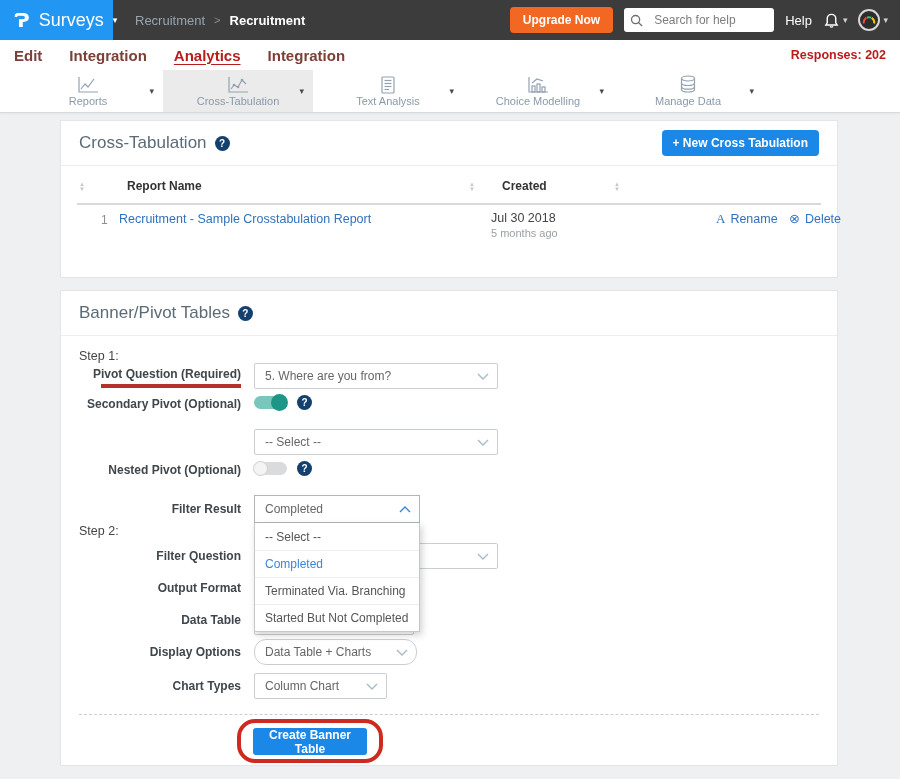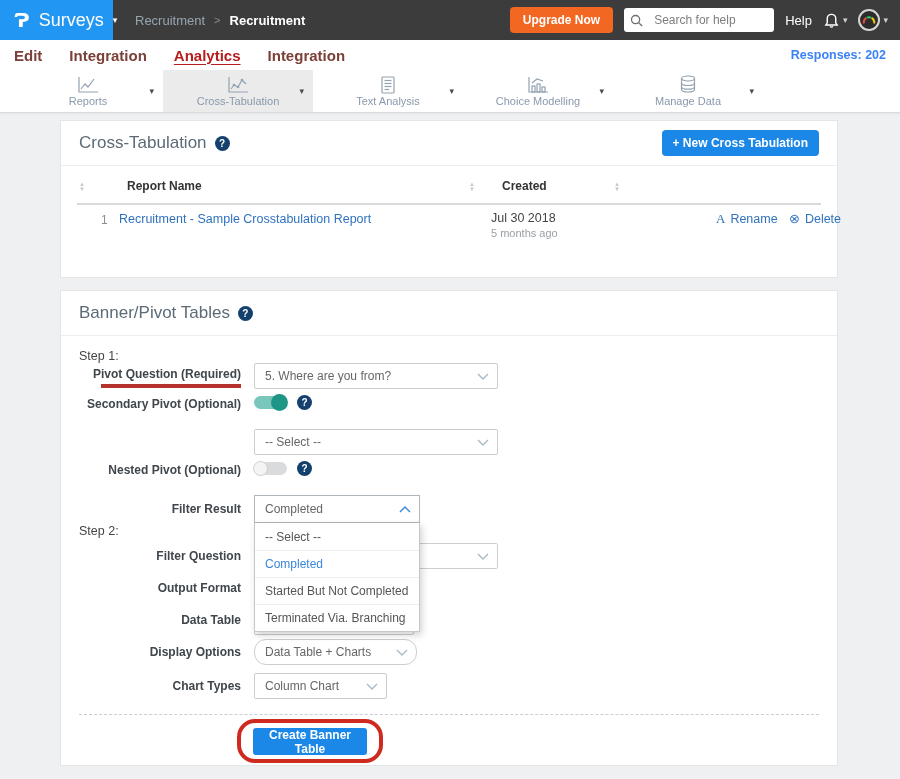--- a/index.html
+++ b/index.html
@@ -22,21 +22,21 @@
   .searchbox input { border:none; outline:none; flex:1; min-width:0; font-size:12px; color:#444; font-family:inherit;margin-left:7px; }
   .searchbox input::placeholder { color:#7d7d7d; }
   .help-label { color:#fff; font-size:13px; cursor:pointer; }
   .bell-wrap, .avatar-wrap { display:flex; align-items:center; gap:3px; color:#cfcfcf; cursor:pointer; }
   .avatar { width:22px; height:22px; border-radius:50%; background:#2c2c2c; border:2px solid #d6d6d6; display:flex; align-items:center; justify-content:center; }
 
   
   .tabs { position:absolute; top:40px; left:0; right:0; height:30px; background:#fff; display:flex; align-items:center; gap:27px; padding:0 14px; }
   .tab { font-size:15px; font-weight:bold; color:#7b4038; cursor:pointer; }
   .tab.active { color:#b91c1c; text-decoration:underline; text-underline-offset:3px; }
-  .responses { margin-left:auto; color:#3b82f6; font-weight:bold; font-size:12.5px; }
+  .responses { margin-left:auto; color:#b91c1c; font-weight:bold; font-size:12.5px; }
 
   
   .toolbar { position:absolute; top:70px; left:0; right:0; height:43px; background:#fff; border-bottom:1px solid #d8dbdd; box-shadow:0 1px 2px rgba(0,0,0,.05); display:flex; padding-left:13px; }
   .tool { width:150px; height:100%; position:relative; display:flex; flex-direction:column; align-items:center; justify-content:center; gap:1px; cursor:pointer; }
   .tool.active { background:#ebebeb; }
   .tool-label { font-size:11px; color:#8a99ab; }
   .tool-caret { position:absolute; right:9px; top:50%; transform:translateY(-50%); color:#4a4a4a; font-size:9px; }
   .tool svg { display:block; }
 
   
@@ -270,22 +270,22 @@
     <div class="combo">
       <div class="combo-head">
         <span>Completed</span>
         <svg class="chev" width="12" height="7" viewBox="0 0 12 7">
             <path d="M1 6l5-5 5 5" fill="none" stroke="#3a87d8" stroke-width="1.4"></path>
           </svg>
       </div>
       <div class="combo-list">
         <div class="opt">-- Select --</div>
         <div class="opt selected">Completed</div>
+        <div class="opt">Terminated Via. Branching</div>
         <div class="opt">Started But Not Completed</div>
-        <div class="opt">Terminated Via. Branching</div>
       </div>
     </div>
 
     <span class="step" style="top:233px;">Step 2:</span>
 
     <span class="form-label" style="top:258px;">Filter Question</span>
     <div class="sel" style="left:193px;top:252px;width:244px;">
       <span></span>
       <svg class="chev" width="12" height="7" viewBox="0 0 12 7">
           <path d="M1 1l5 5 5-5" fill="none" stroke="#a9bac7" stroke-width="1.4"></path>

